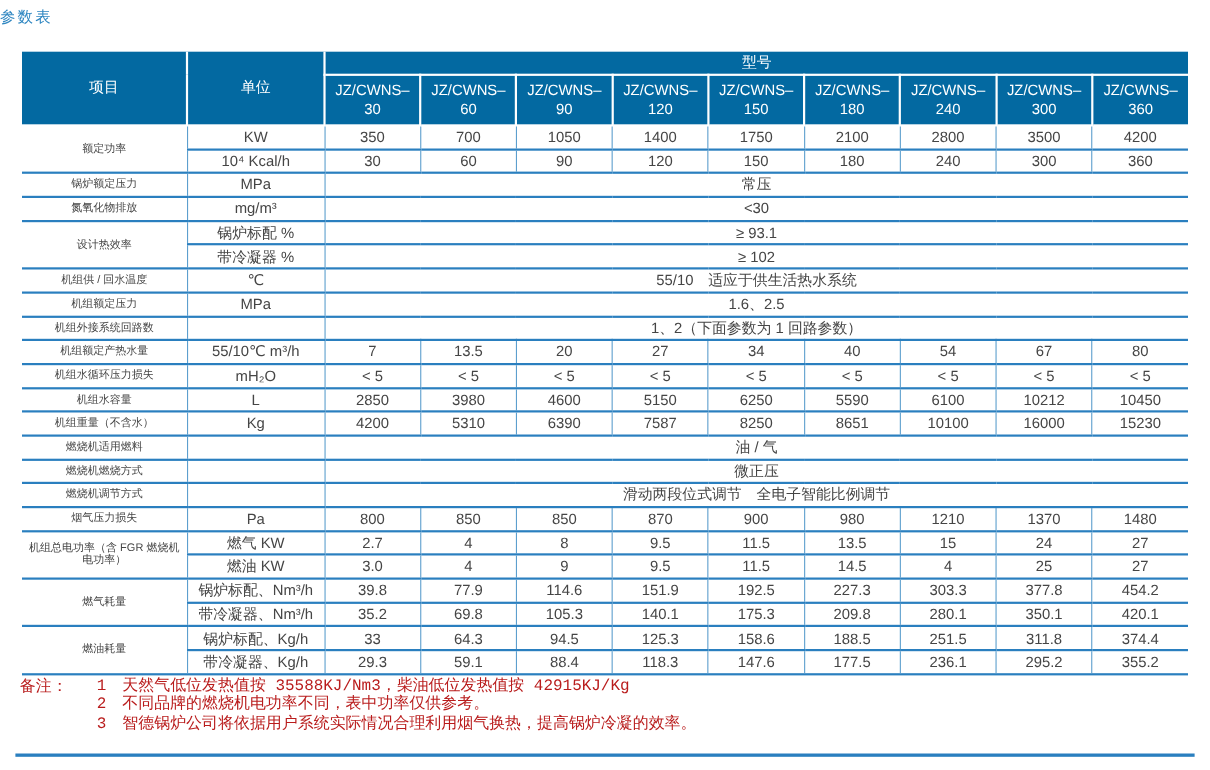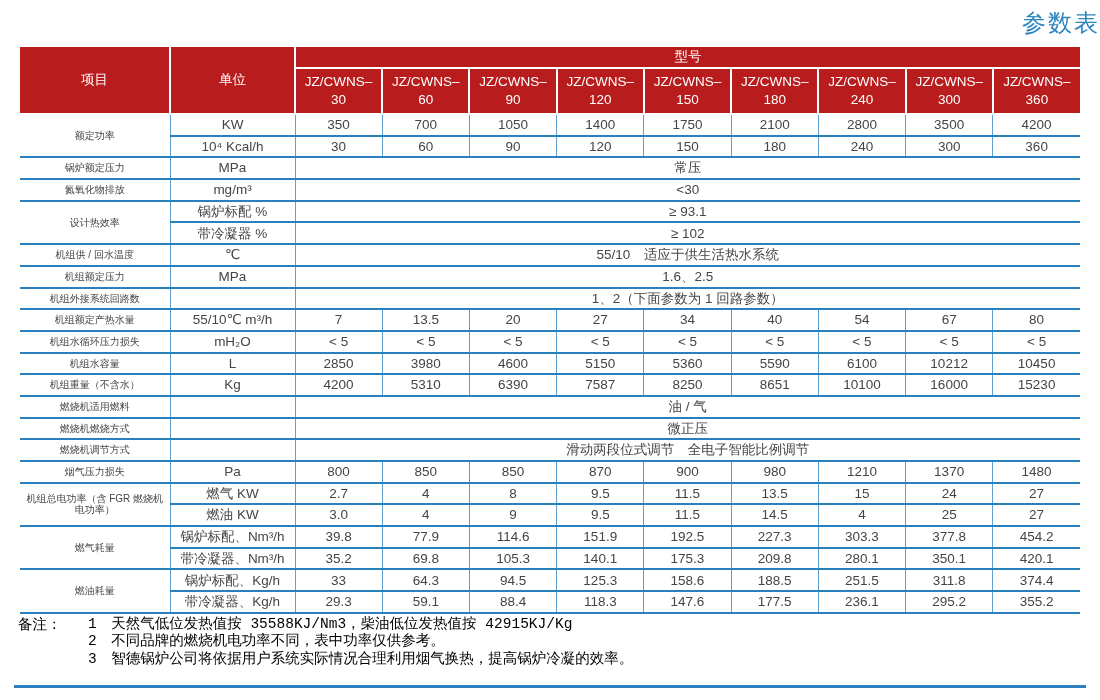--- a/index.html
+++ b/index.html
@@ -6,38 +6,38 @@
   body {
     width: 1100px; height: 700px;
     background: #ffffff;
     font-family: "Liberation Sans", "DejaVu Sans", sans-serif;
     color: #454545;
   }
   .page { position: relative; width: 1100px; height: 700px; overflow: hidden; }
 
   .page-title {
     margin: 0; padding-top: 7px;
-    text-align: right;
-    font-size: 24px; font-weight: 500;
+    text-align: left;
+    font-size: 14px; font-weight: 500;
     letter-spacing: 2px;
     color: #2e86c1;
   }
 
   .table-wrap {
     position: absolute; left: 20px; top: 47px; width: 1060px;
     border-bottom: 2px solid #2a7fbf;
   }
   table.params {
     width: 100%;
     border-collapse: collapse;
     table-layout: fixed;
     border-style: hidden; 
   }
   th {
-    background: #b91c1c;
+    background: #0369a1;
     color: #ffffff;
     font-weight: 400;
     font-size: 13.5px;
     border: 2px solid #ffffff;
     padding: 0;
     text-align: center;
   }
   th.model-group { height: 20px; }
   th.model-th { height: 42px; line-height: 1.3; padding: 1px 0; }
   td {
@@ -53,21 +53,21 @@
     border-top: 2px solid #2a7fbf;
     border-bottom: 2px solid #2a7fbf;
     overflow: hidden;
   }
   td.item-cell { font-size: 10px; padding: 0 3px; }
   td.unit-cell { }
   td.span-cell { }
 
   .notes {
     position: absolute; left: 18px; top: 616px; width: 1070px;
-    font-size: 14.5px; color: #000000;
+    font-size: 14.5px; color: #b91c1c;
     line-height: 17.3px;
     padding-left: 70px;
     box-sizing: border-box;
   }
   .notes-label { position: absolute; left: 0; top: 0; }
   .note-item { white-space: nowrap; font-family: Liberation Mono, monospace; }
 
   .bottom-rule {
     position: absolute; left: 14px; width: 1072px; top: 685px; height: 3px;
     background: #2a7fbf;
@@ -226,21 +226,21 @@
             <td class="value-cell">&lt; 5</td>
             <td class="value-cell">&lt; 5</td>
           </tr>
           <tr>
             <td class="item-cell">机组水容量</td>
             <td class="unit-cell">L</td>
             <td class="value-cell">2850</td>
             <td class="value-cell">3980</td>
             <td class="value-cell">4600</td>
             <td class="value-cell">5150</td>
-            <td class="value-cell">5360</td>
+            <td class="value-cell">6250</td>
             <td class="value-cell">5590</td>
             <td class="value-cell">6100</td>
             <td class="value-cell">10212</td>
             <td class="value-cell">10450</td>
           </tr>
           <tr>
             <td class="item-cell">机组重量（不含水）</td>
             <td class="unit-cell">Kg</td>
             <td class="value-cell">4200</td>
             <td class="value-cell">5310</td>

